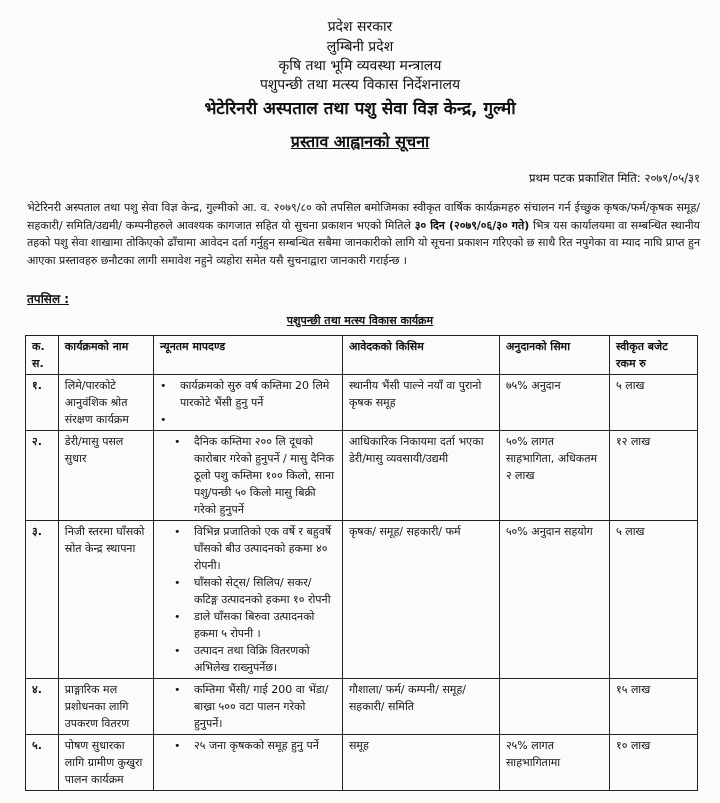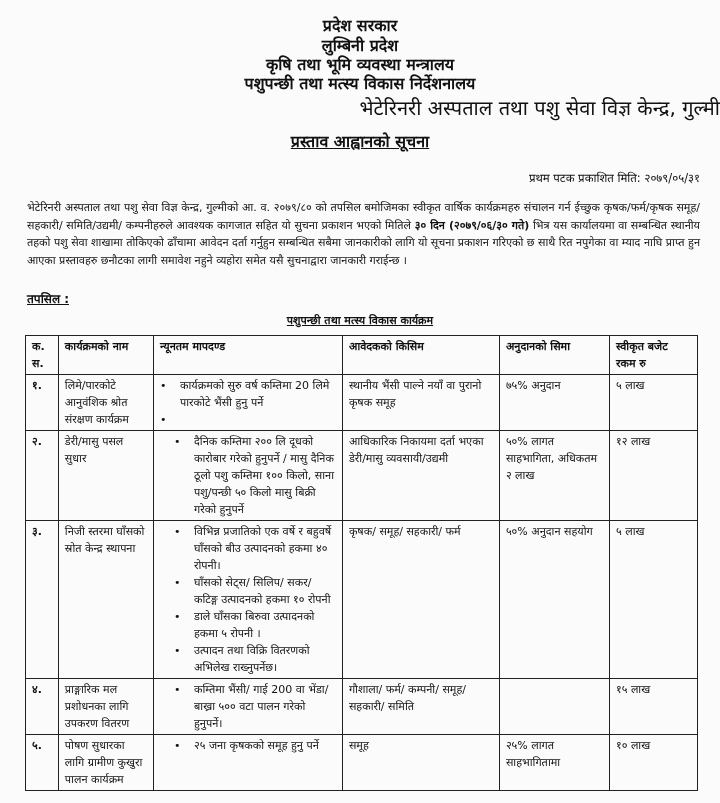--- a/index.html
+++ b/index.html
@@ -1,25 +1,25 @@
 <!DOCTYPE html>
 <html><head>
 <meta charset="utf-8">
 <style>
   html, body { margin: 0; padding: 0; background: #fbfbfb; }
   body {
     width: 720px; height: 803px; position: relative; overflow: hidden;
     font-family: "DejaVu Sans", sans-serif; color: #111;
   }
-  .hdr { position: absolute; left: 0; width: 720px; text-align: center; font-size: 16px; line-height: 16px; font-weight: bold; }
+  .hdr { position: absolute; left: 0; width: 720px; text-align: center; font-size: 14px; line-height: 16px; }
   #h1 { top: 18px; }
   #h2 { top: 38px; }
   #h3 { top: 57px; }
   #h4 { top: 76px; }
-  #h5 { top: 96px; font-size: 20px; line-height: 24px; font-weight: normal; text-align: right; }
+  #h5 { top: 96px; font-size: 17px; line-height: 24px; font-weight: bold; }
   #title {
     position: absolute; top: 132px; left: 0; width: 720px; text-align: center;
     font-size: 16px; font-weight: bold; text-decoration: underline; line-height: 20px;
   }
   #pubdate { position: absolute; top: 170px; right: 20px; font-size: 11.5px; line-height: 16px; }
   #intro {
     position: absolute; top: 199px; left: 27px; width: 673px;
     font-size: 11px; line-height: 17.5px; text-align: justify;
   }
   #intro b { font-weight: bold; }

